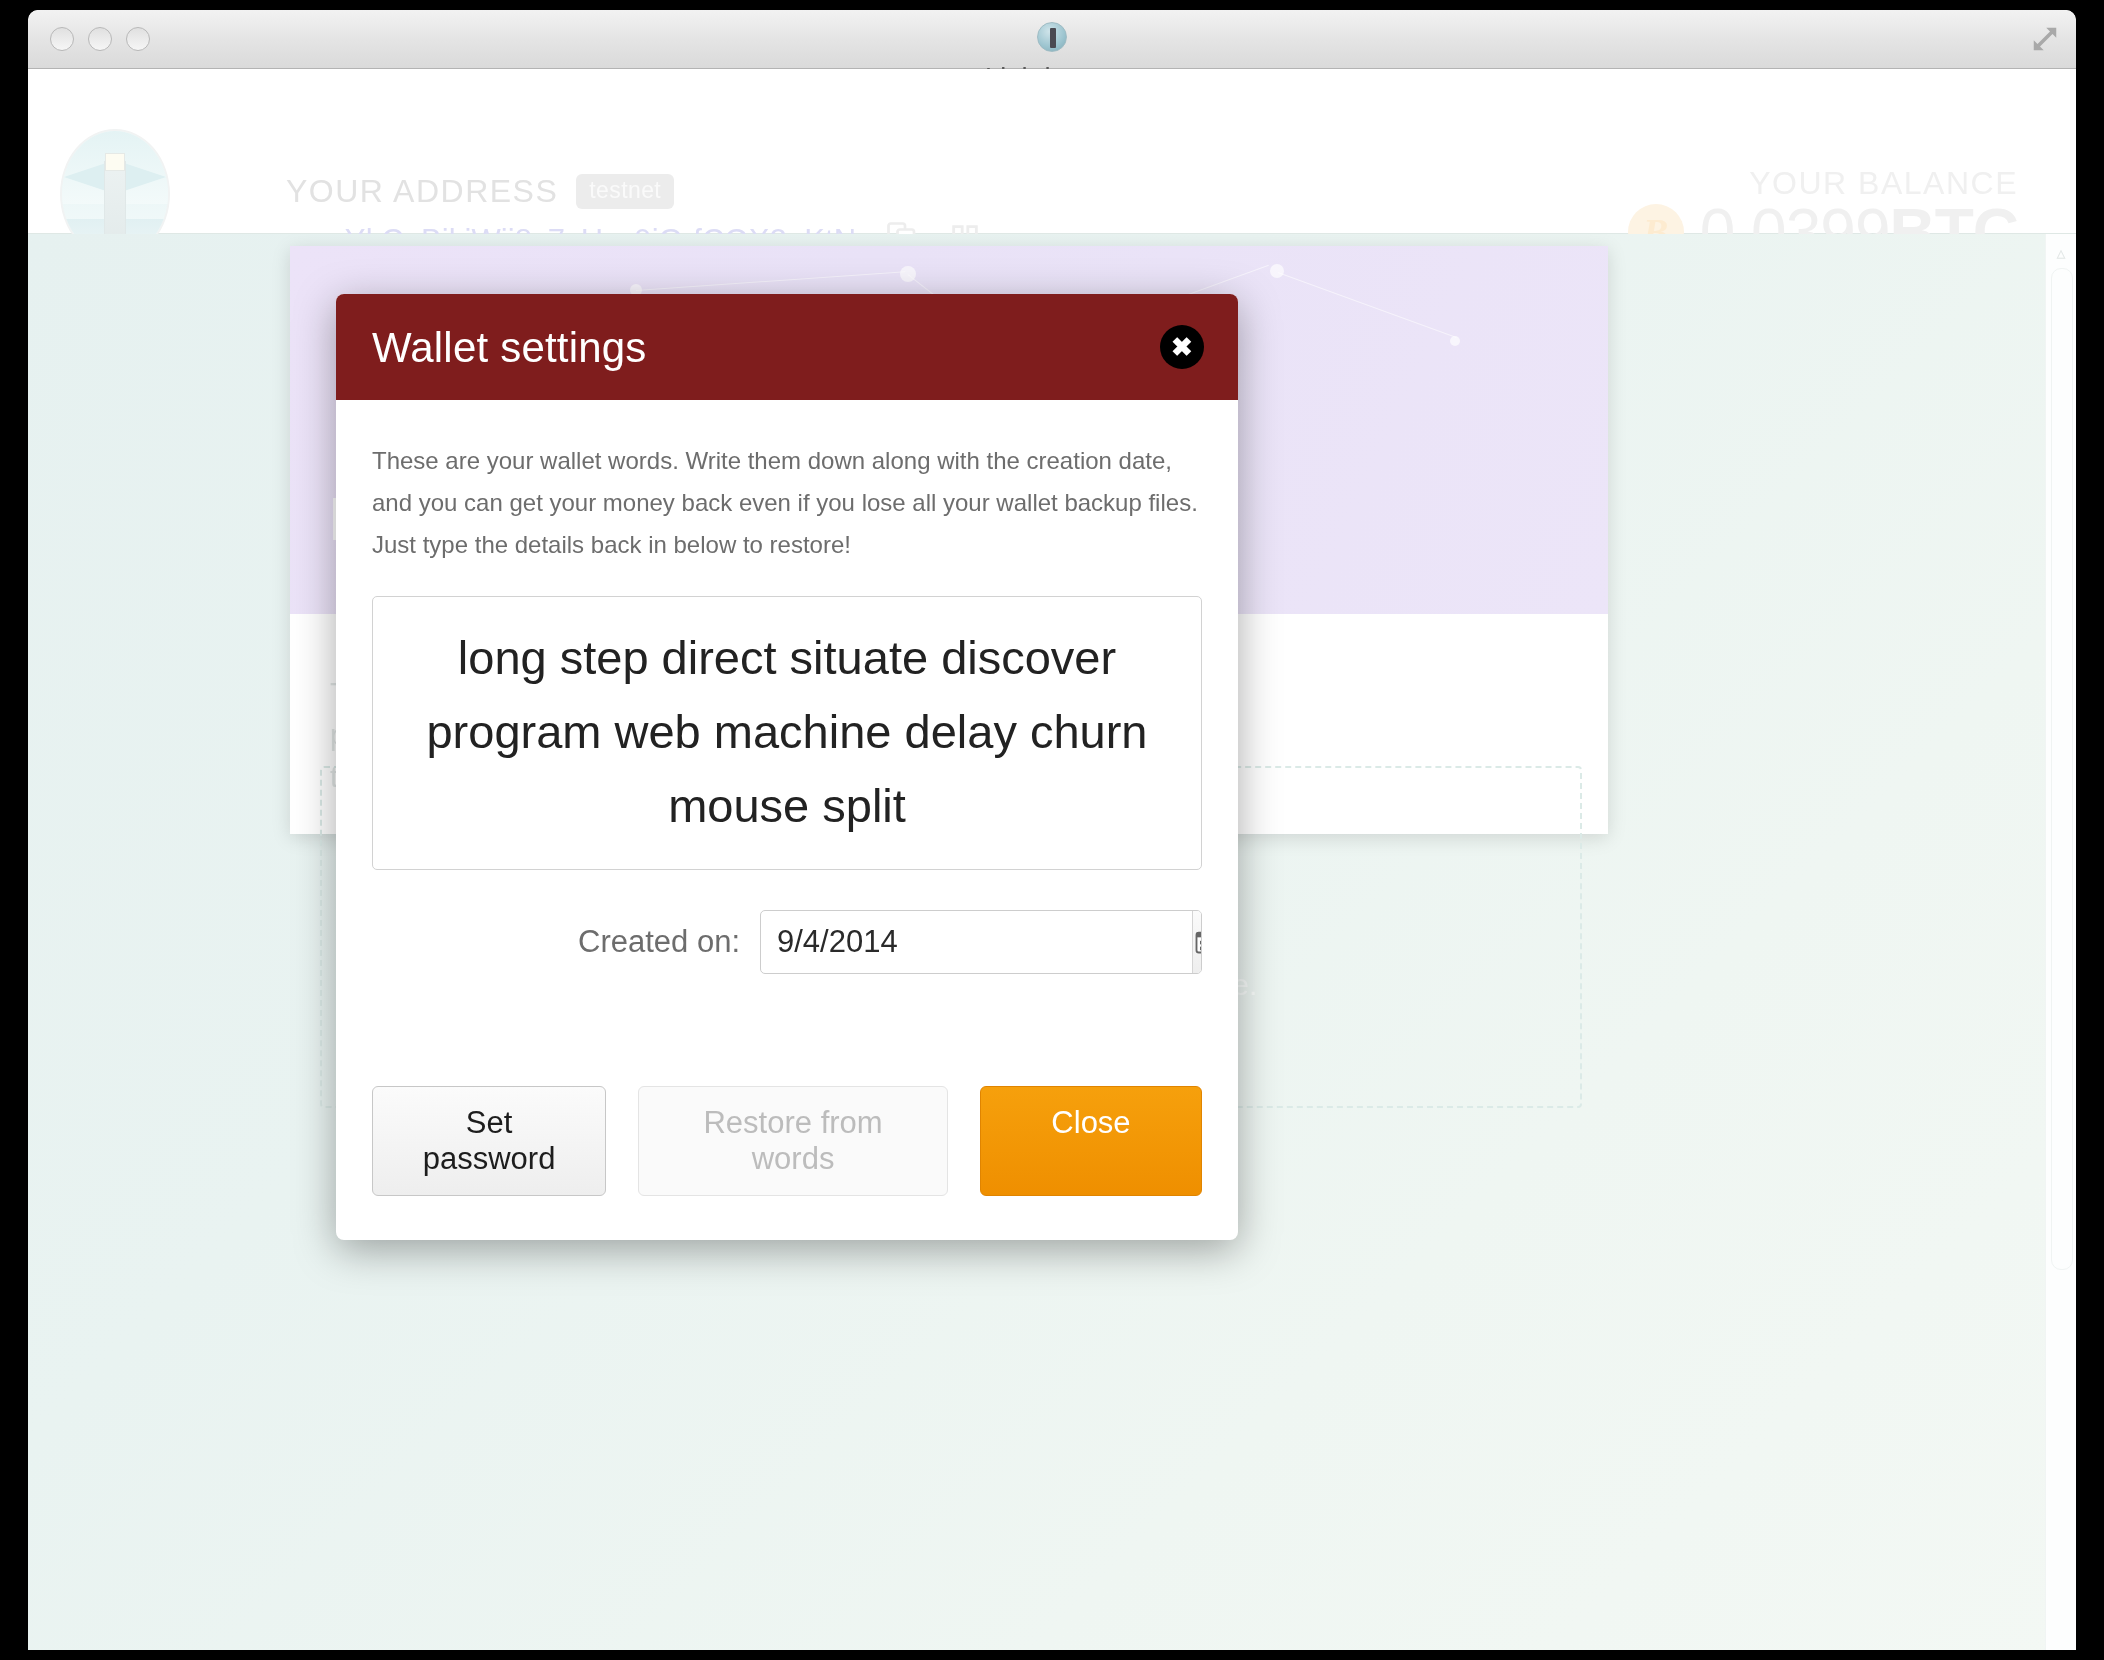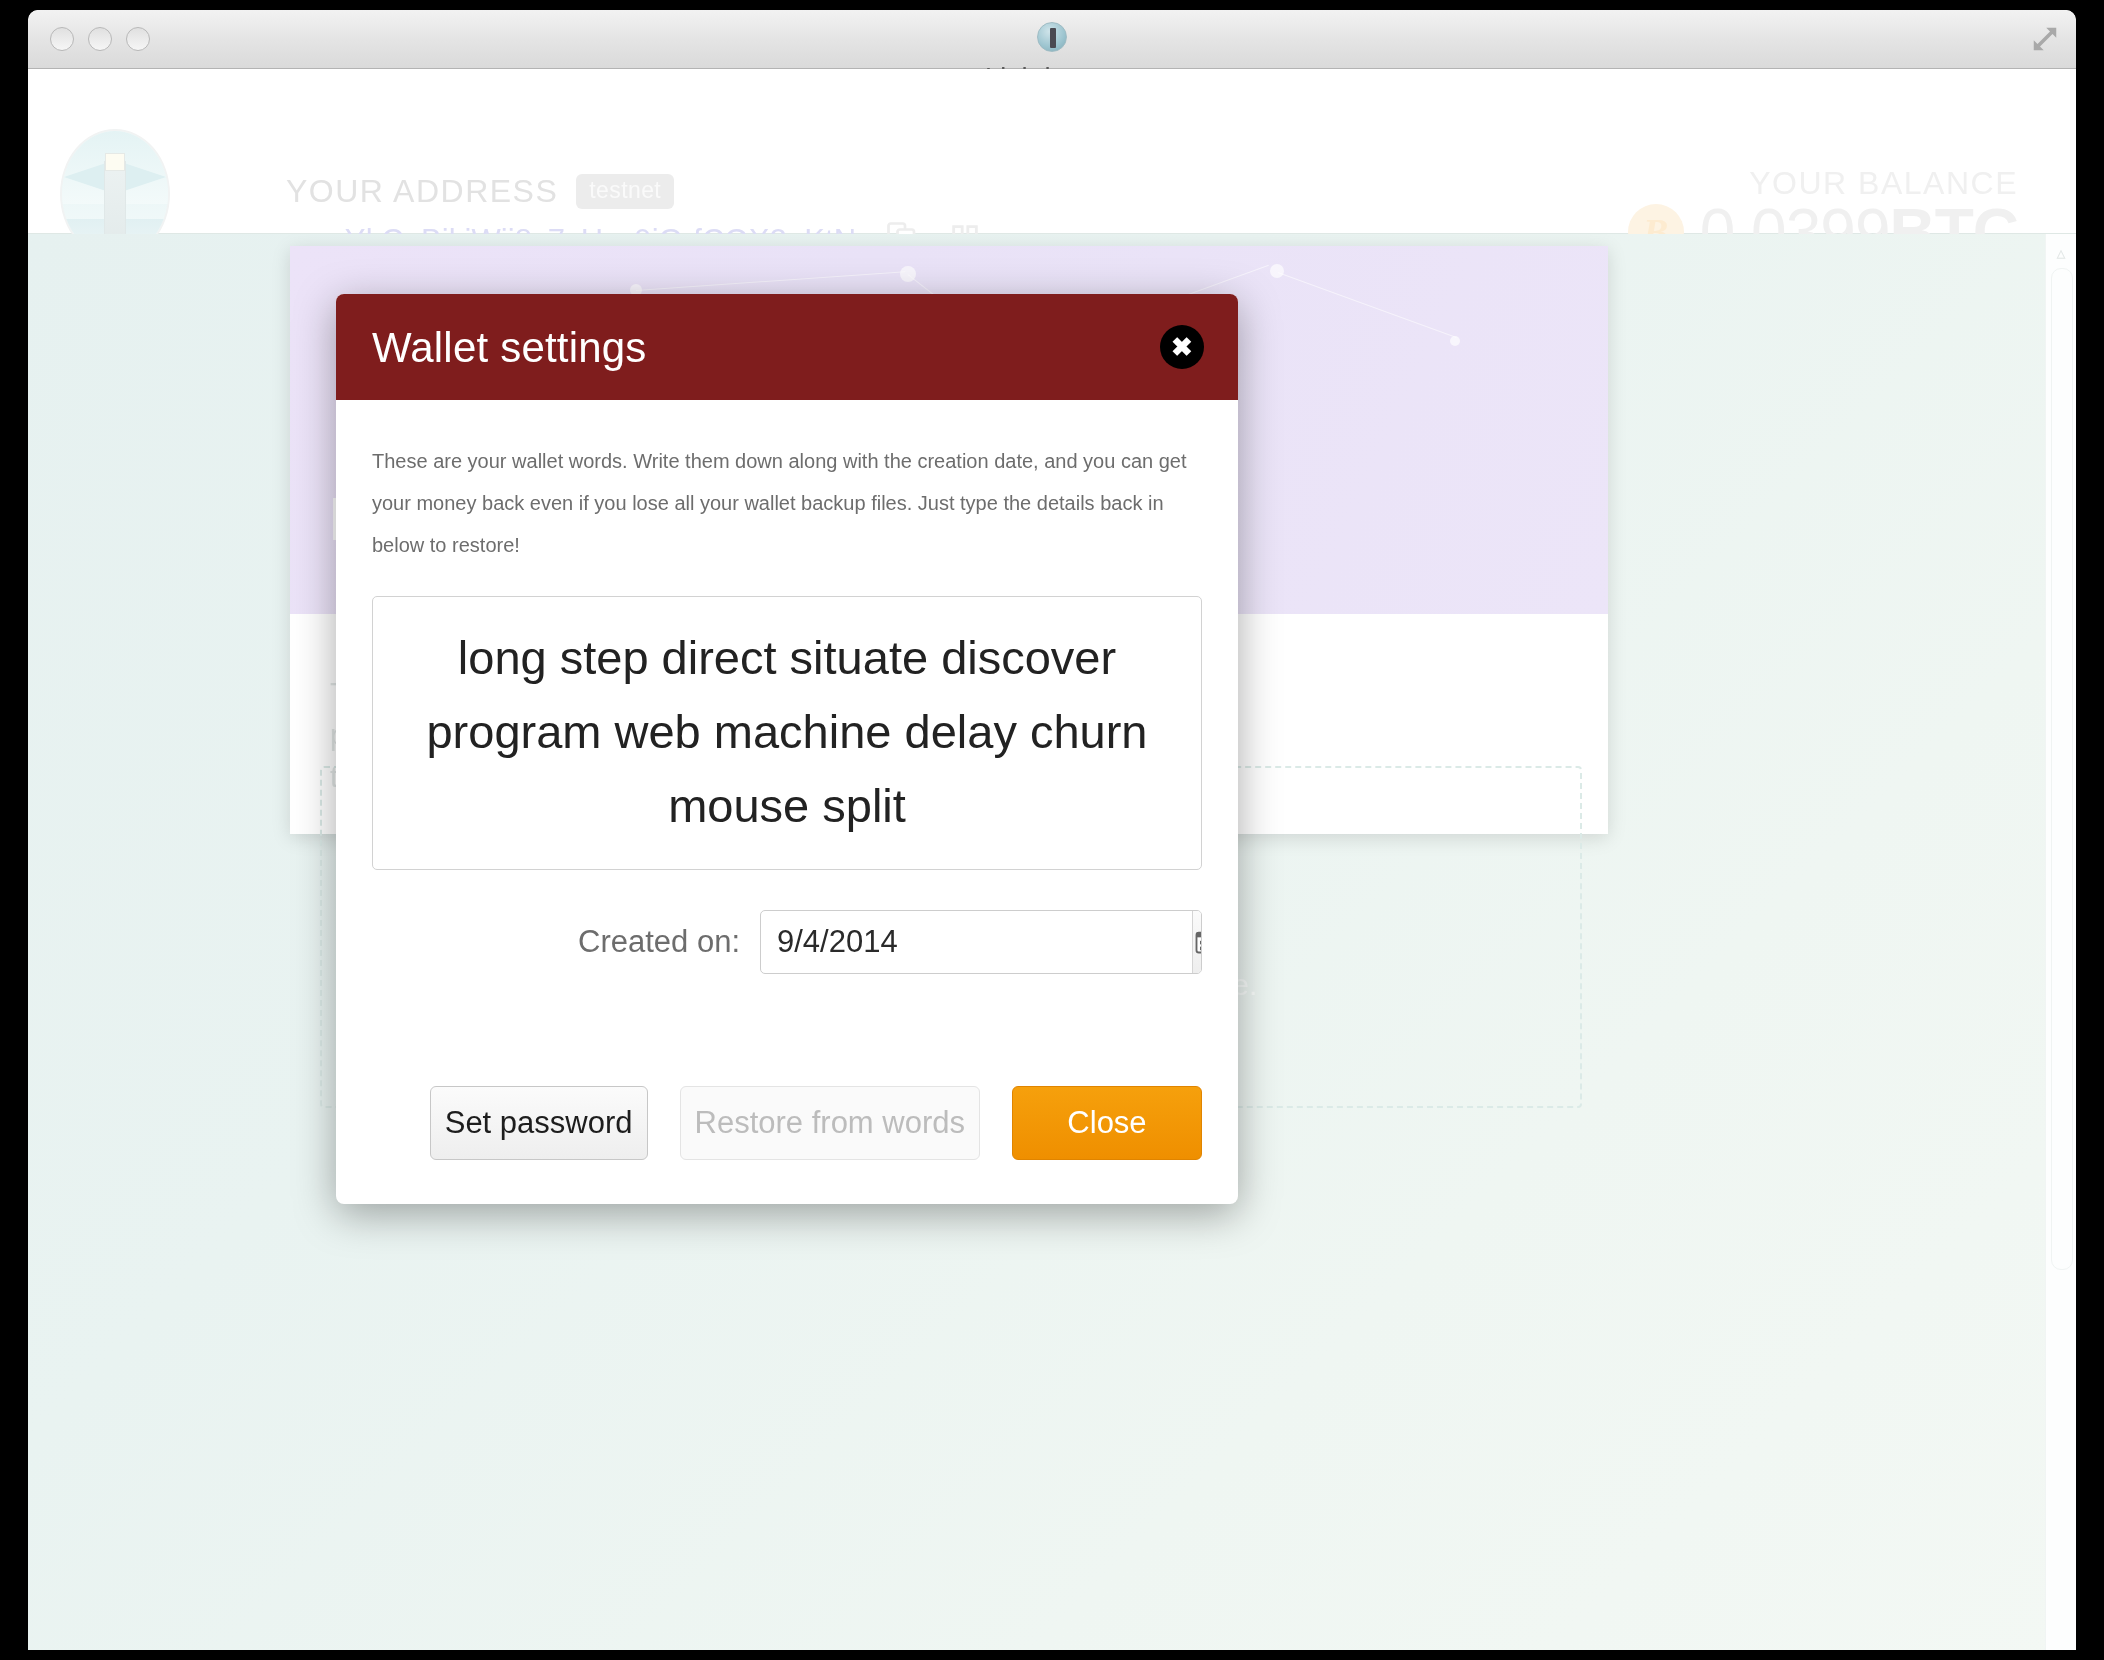--- a/index.html
+++ b/index.html
@@ -365,21 +365,21 @@
     align-items: center;
     justify-content: center;
     font-size: 26px;
     font-weight: bold;
     cursor: pointer;
   }
   #modal-body {
     padding: 40px 36px 44px;
   }
   #modal-desc {
-    font-size: 20px;
+    font-size: 24px;
     line-height: 42px;
     color: #6d6d6d;
     margin: 0 0 30px;
   }
   #wallet-words {
     width: 100%;
     box-sizing: border-box;
     border: 1px solid #d2d2d2;
     border-radius: 5px;
     padding: 24px 26px 26px;
@@ -434,21 +434,21 @@
   }
   #modal-actions {
     display: flex;
     justify-content: flex-end;
     gap: 32px;
     margin-top: 112px;
   }
   .mbtn {
     font-size: 31px;
     border-radius: 6px;
-    padding: 18px 14px;
+    padding: 18px 30px;
     cursor: pointer;
     font-family: "Liberation Sans", sans-serif;
     border: 1px solid #c7c7c7;
     background: linear-gradient(to bottom,#fbfbfb,#eeeeee);
     color: #1d1d1d;
     min-width: 160px;
     text-align: center;
   }
   .mbtn.disabled {
     color: #bcbcbc;

